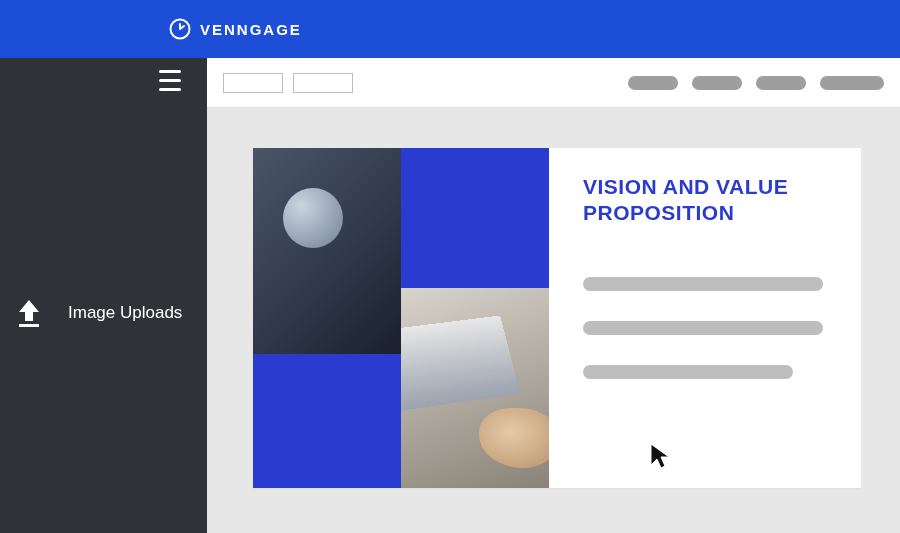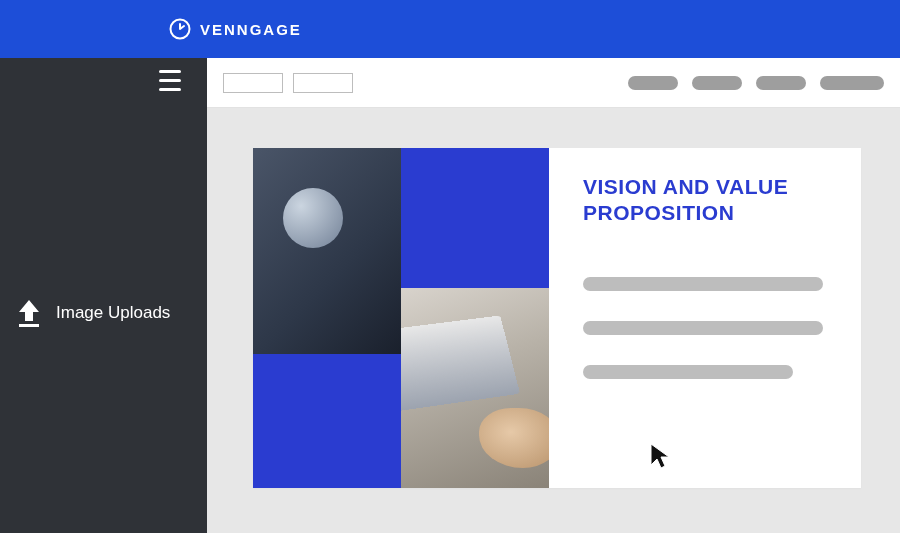--- a/index.html
+++ b/index.html
@@ -6,21 +6,21 @@
   html, body { width: 900px; height: 533px; overflow: hidden; font-family: -apple-system, BlinkMacSystemFont, "Segoe UI", Arial, sans-serif; }
   .app { width: 900px; height: 533px; display: flex; flex-direction: column; }
   .topbar { height: 58px; background: #1d4ed8; display: flex; align-items: center; padding-left: 168px; }
   .logo-wrap { display: flex; align-items: center; gap: 8px; }
   .logo-icon svg { display: block; }
   .logo-text { color: #fff; font-weight: 600; letter-spacing: 2px; font-size: 15px; }
   .body { flex: 1; display: flex; min-height: 0; }
   .sidebar { width: 207px; background: #2F3237; color: #fff; position: relative; }
   .hamburger { position: absolute; top: 7px; right: 18px; width: 30px; height: 30px; display:flex; flex-direction:column; justify-content:center; gap:6px; cursor:pointer; }
   .hamburger span { display:block; height:3px; background:#fff; border-radius:2px; width:22px; }
-  .side-item { position:absolute; top: 240px; left: 16px; display:flex; align-items:center; gap:14px; cursor:pointer; }
+  .side-item { position:absolute; top: 240px; left: 16px; display:flex; align-items:center; gap:26px; cursor:pointer; }
   .side-item .upl-icon { width:26px; display:flex; flex-direction:column; align-items:center; }
   .side-item-label { color:#fff; font-size:17px; }
   .main { flex:1; background:#E7E7E7; display:flex; flex-direction:column; min-width:0; }
   .toolbar { height:50px; background:#fff; border-bottom:1px solid #e2e2e2; display:flex; align-items:center; padding:0 16px; gap:10px; }
   .tb-box { width:60px; height:20px; border:1px solid #bdbdbd; background:#fff; }
   .tb-spacer { flex:1; }
   .tb-pill { height:14px; background:#9E9E9E; border-radius:8px; }
   .canvas-wrap { flex:1; padding:40px 30px; }
   .slide { width:608px; height:340px; background:#fff; margin-left:16px; position:relative; box-shadow:0 1px 2px rgba(0,0,0,0.03);padding-left:44px; }
   .imggrid { position:absolute; left:0; top:0; width:296px; height:340px; }

